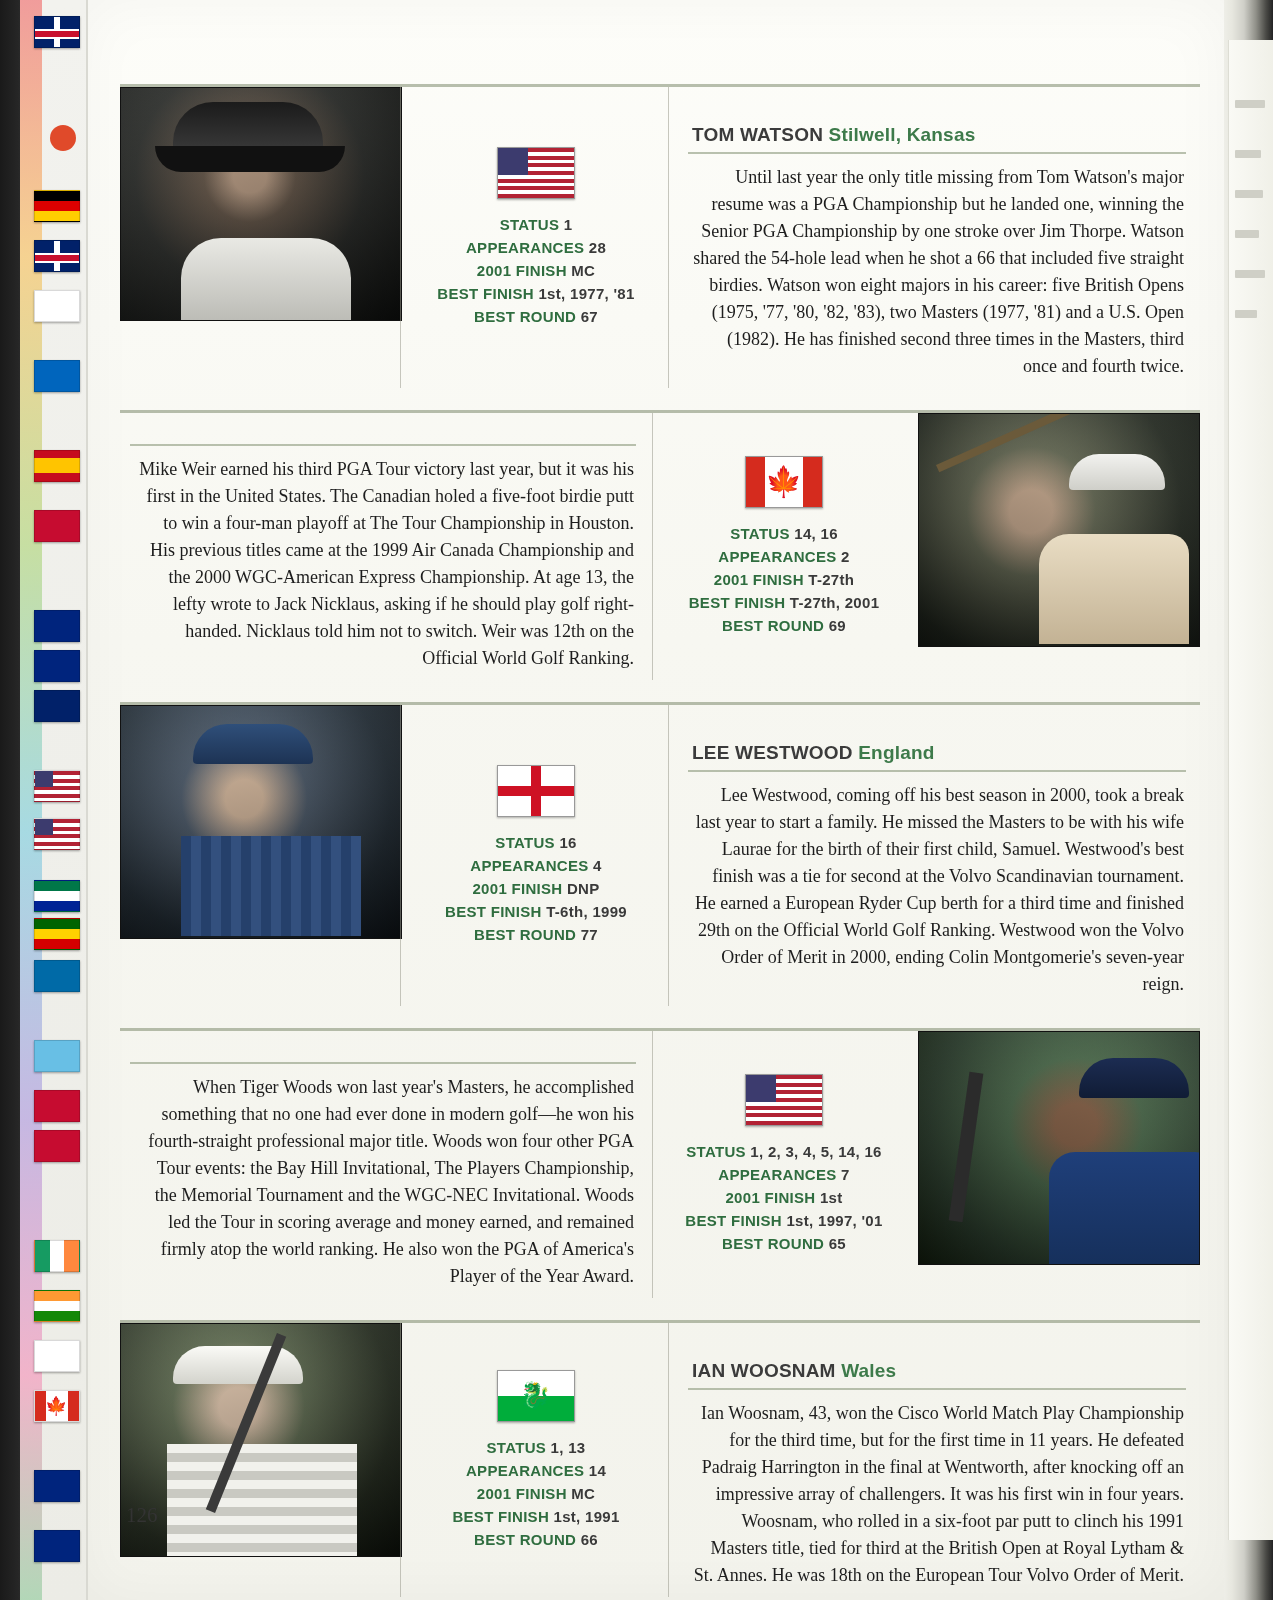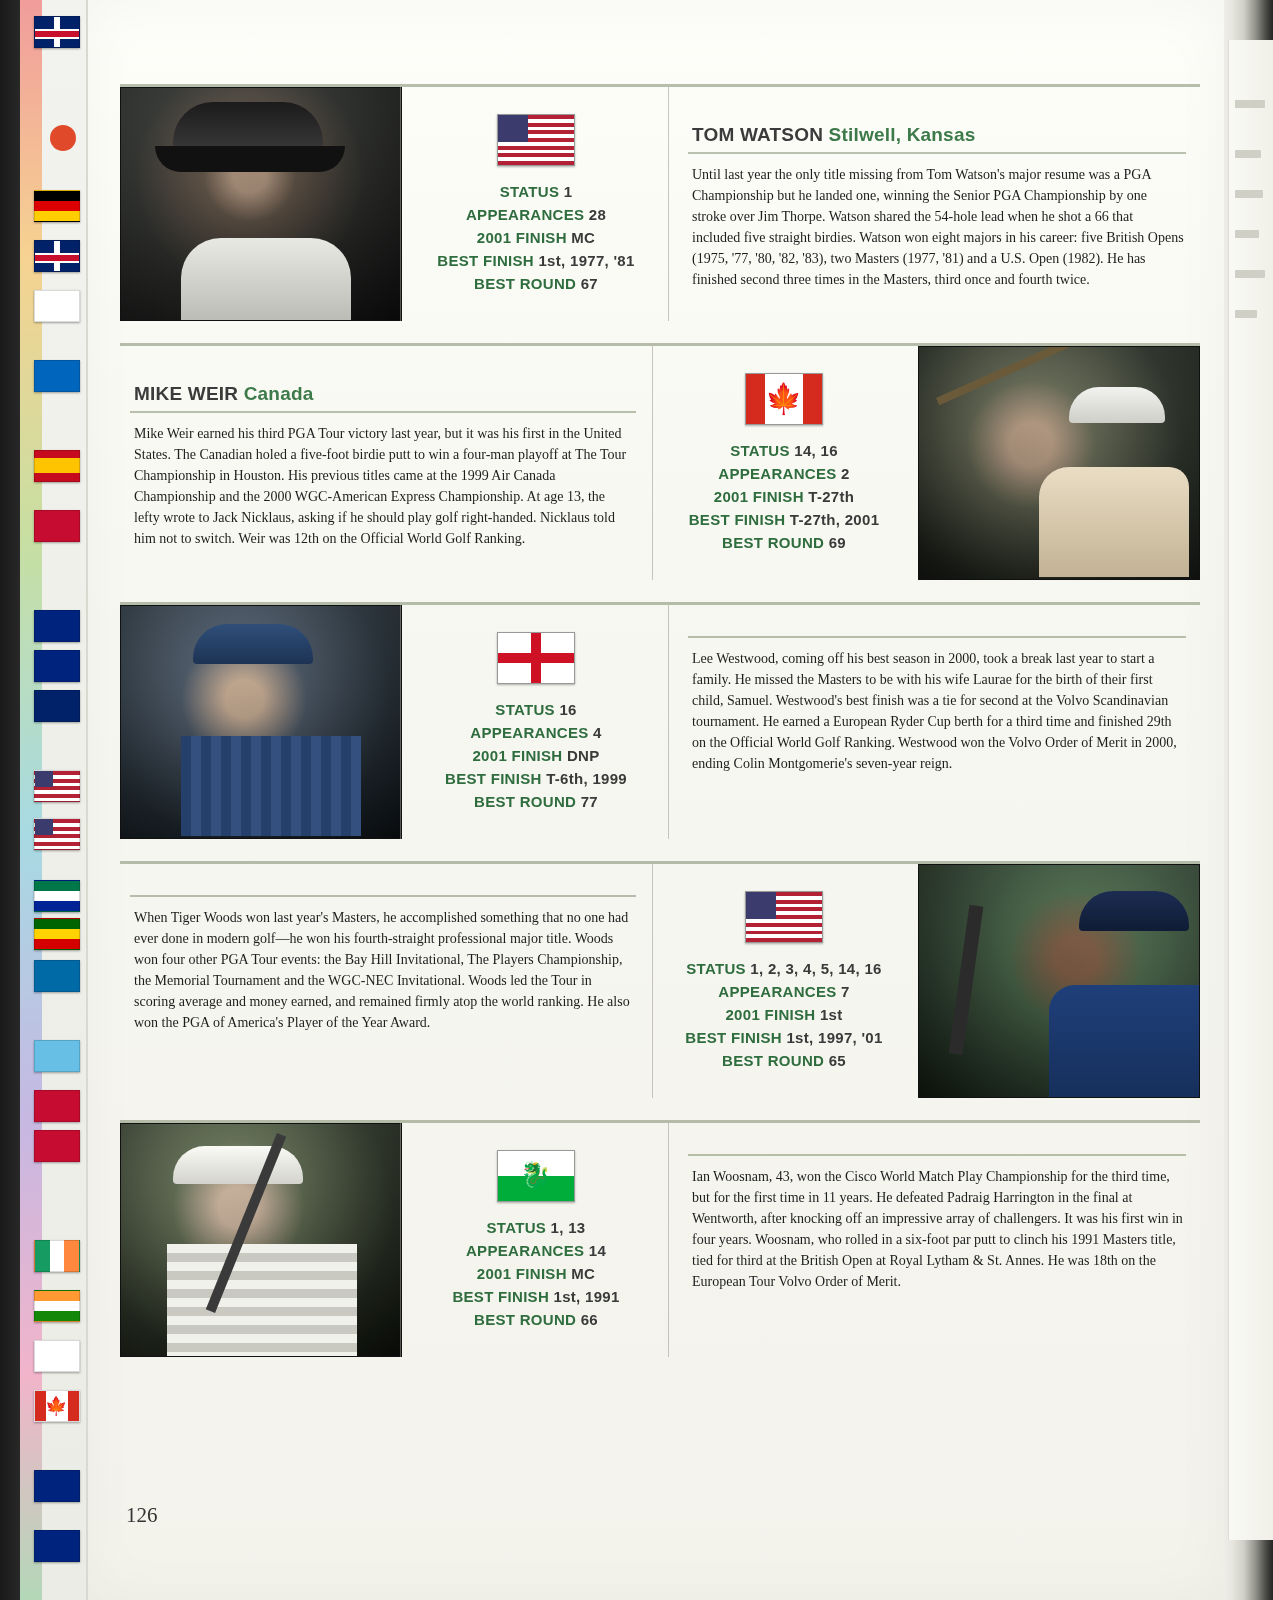--- a/index.html
+++ b/index.html
@@ -70,22 +70,22 @@
   }
   .stat .v{color:#3a3a3a;font-weight:bold;}
   .textcol{flex:1;padding:0 14px 0 18px;box-sizing:border-box;position:relative;margin-top:31px;}
   .name{
     font-family:"Liberation Sans",sans-serif;font-weight:bold;font-size:19px;
     color:#3b3b3b;letter-spacing:.2px;padding:6px 0 6px 4px;
   }
   .name .loc{color:#3d7a4a;}
   .name-rule{height:2px;background:#8c9a7d;opacity:.6;margin-bottom:8px;}
   .bio{
-    font-family:"Liberation Serif",serif;font-size:14px;line-height:1.5;color:#1d1d1d;
-    text-align:left;padding:2px 2px 8px 4px;
+    font-family:"Liberation Serif",serif;font-size:18px;line-height:1.5;color:#1d1d1d;
+    text-align:right;padding:2px 2px 8px 4px;
   }
   .vline{position:absolute;top:0;bottom:0;width:1px;background:#9a9a8e;opacity:.55;}
   .pagenum{
     position:absolute;left:126px;bottom:72px;font-family:"Liberation Serif",serif;
     font-size:21px;color:#333;margin-top:31px;
   }
   
   .f-us{background:
      repeating-linear-gradient(180deg,#b22234 0 3.84px,#fff 3.84px 7.7px);
      position:relative;}
@@ -176,21 +176,20 @@
           <div class="name-rule"></div>
           <div class="bio">Until last year the only title missing from Tom Watson's major resume was a PGA Championship but he landed one, winning the Senior PGA Championship by one stroke over Jim Thorpe. Watson shared the 54-hole lead when he shot a 66 that included five straight birdies. Watson won eight majors in his career: five British Opens (1975, '77, '80, '82, '83), two Masters (1977, '81) and a U.S. Open (1982). He has finished second three times in the Masters, third once and fourth twice.</div>
         </div>
       </div>
     </div>
 
     <div class="entry">
       <div class="rule"></div>
       <div class="row">
         <div class="textcol" style="padding-left:10px;">
-          <div class="name"><span>MIKE WEIR</span> <span class="loc">Canada</span></div>
           <div class="name-rule"></div>
           <div class="bio">Mike Weir earned his third PGA Tour victory last year, but it was his first in the United States. The Canadian holed a five-foot birdie putt to win a four-man playoff at The Tour Championship in Houston. His previous titles came at the 1999 Air Canada Championship and the 2000 WGC-American Express Championship. At age 13, the lefty wrote to Jack Nicklaus, asking if he should play golf right-handed. Nicklaus told him not to switch. Weir was 12th on the Official World Golf Ranking.</div>
         </div>
         <div class="vline" style="left:532px;"></div>
         <div class="stats">
           <div class="flagbox f-ca">
               <span class="leaf">🍁</span>
             </div>
           <div class="stat"><span>STATUS</span> <span class="v">14, 16</span></div>
           <div class="stat"><span>APPEARANCES</span> <span class="v">2</span></div>
@@ -219,20 +218,21 @@
         <div class="stats">
           <div class="flagbox f-en"></div>
           <div class="stat"><span>STATUS</span> <span class="v">16</span></div>
           <div class="stat"><span>APPEARANCES</span> <span class="v">4</span></div>
           <div class="stat"><span>2001 FINISH</span> <span class="v">DNP</span></div>
           <div class="stat"><span>BEST FINISH</span> <span class="v">T-6th, 1999</span></div>
           <div class="stat"><span>BEST ROUND</span> <span class="v">77</span></div>
         </div>
         <div class="vline" style="left:548px;"></div>
         <div class="textcol">
+          <div class="name"><span>LEE WESTWOOD</span> <span class="loc">England</span></div>
           <div class="name-rule"></div>
           <div class="bio">Lee Westwood, coming off his best season in 2000, took a break last year to start a family. He missed the Masters to be with his wife Laurae for the birth of their first child, Samuel. Westwood's best finish was a tie for second at the Volvo Scandinavian tournament. He earned a European Ryder Cup berth for a third time and finished 29th on the Official World Golf Ranking. Westwood won the Volvo Order of Merit in 2000, ending Colin Montgomerie's seven-year reign.</div>
         </div>
       </div>
     </div>
 
     <div class="entry">
       <div class="rule"></div>
       <div class="row">
         <div class="textcol" style="padding-left:10px;">
@@ -272,20 +272,21 @@
               <span class="drg">🐉</span>
             </div>
           <div class="stat"><span>STATUS</span> <span class="v">1, 13</span></div>
           <div class="stat"><span>APPEARANCES</span> <span class="v">14</span></div>
           <div class="stat"><span>2001 FINISH</span> <span class="v">MC</span></div>
           <div class="stat"><span>BEST FINISH</span> <span class="v">1st, 1991</span></div>
           <div class="stat"><span>BEST ROUND</span> <span class="v">66</span></div>
         </div>
         <div class="vline" style="left:548px;"></div>
         <div class="textcol">
+          <div class="name"><span>IAN WOOSNAM</span> <span class="loc">Wales</span></div>
           <div class="name-rule"></div>
           <div class="bio">Ian Woosnam, 43, won the Cisco World Match Play Championship for the third time, but for the first time in 11 years. He defeated Padraig Harrington in the final at Wentworth, after knocking off an impressive array of challengers. It was his first win in four years. Woosnam, who rolled in a six-foot par putt to clinch his 1991 Masters title, tied for third at the British Open at Royal Lytham &amp; St. Annes. He was 18th on the European Tour Volvo Order of Merit.</div>
         </div>
       </div>
     </div>
 
   </div>
 
   <div class="pagenum">126</div>
 </div>

